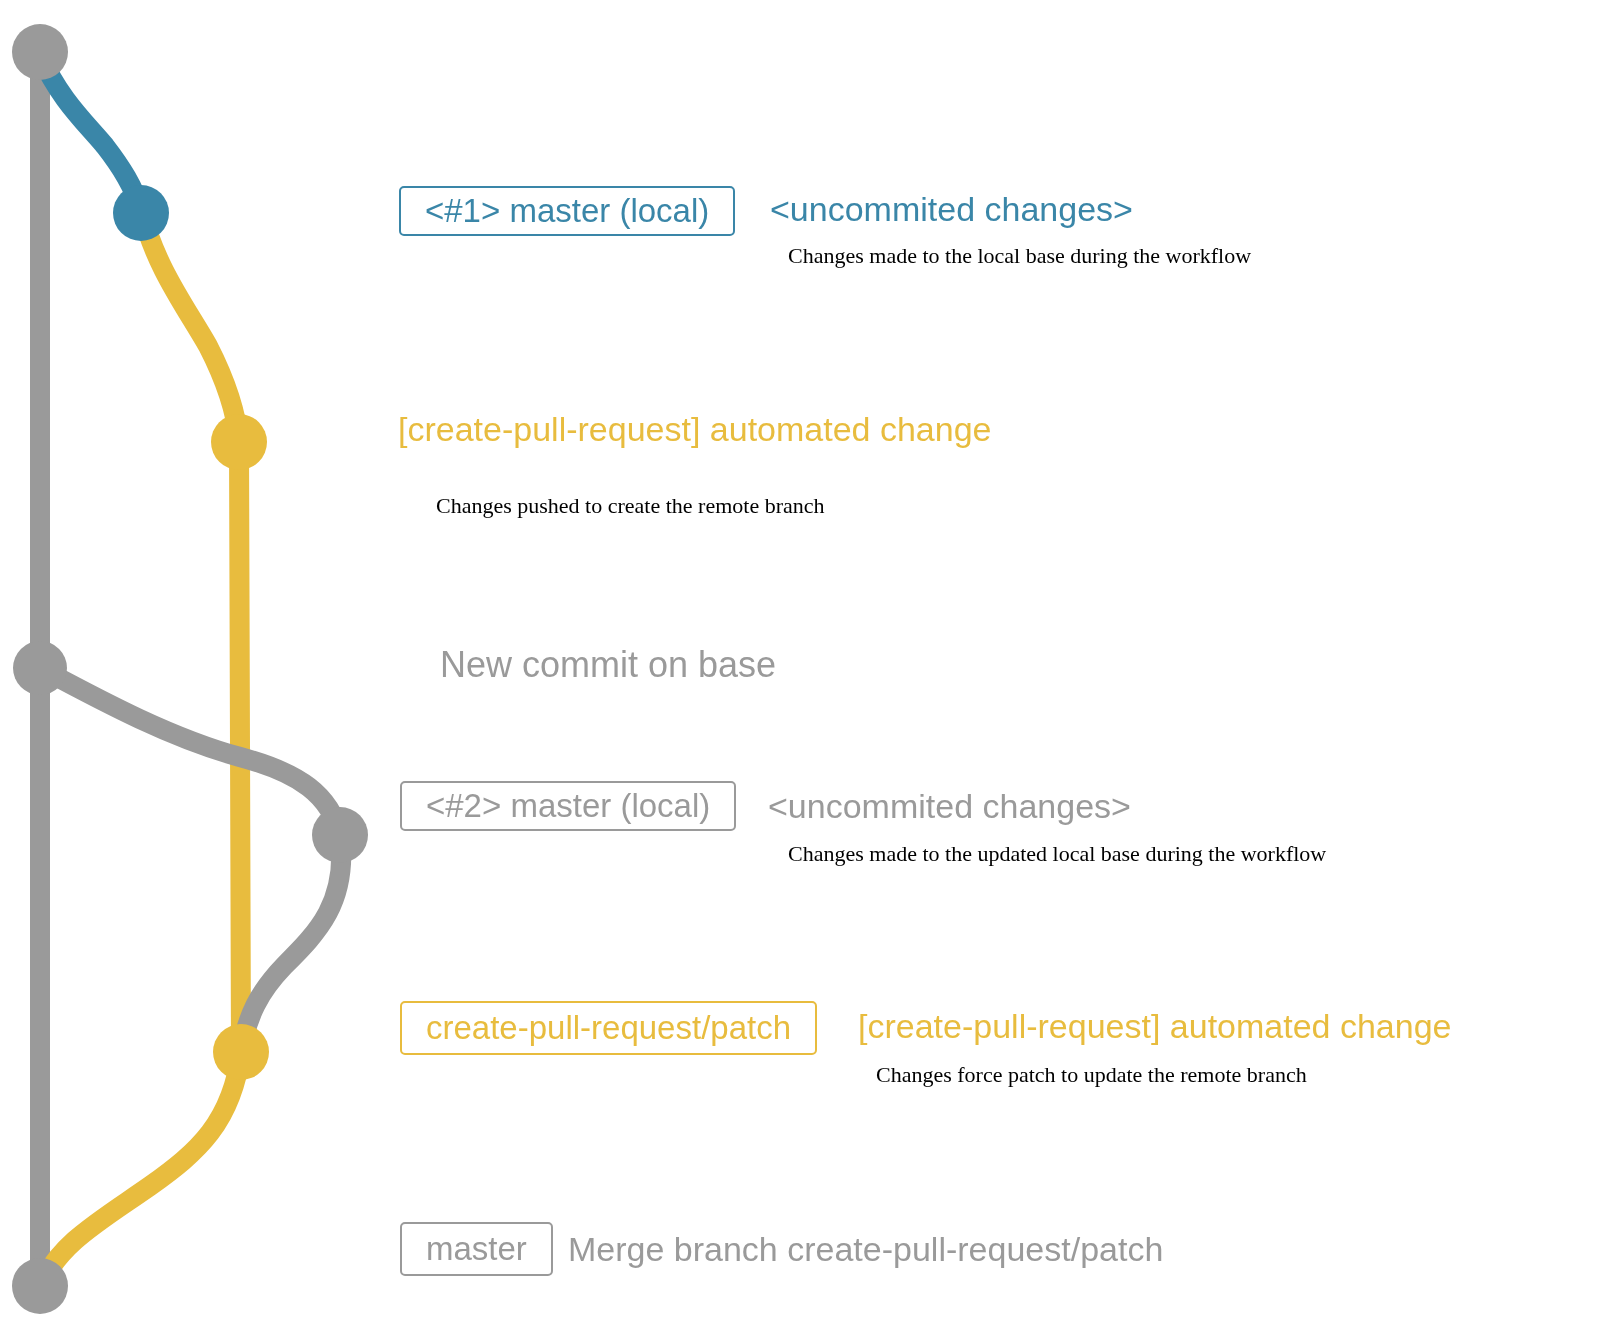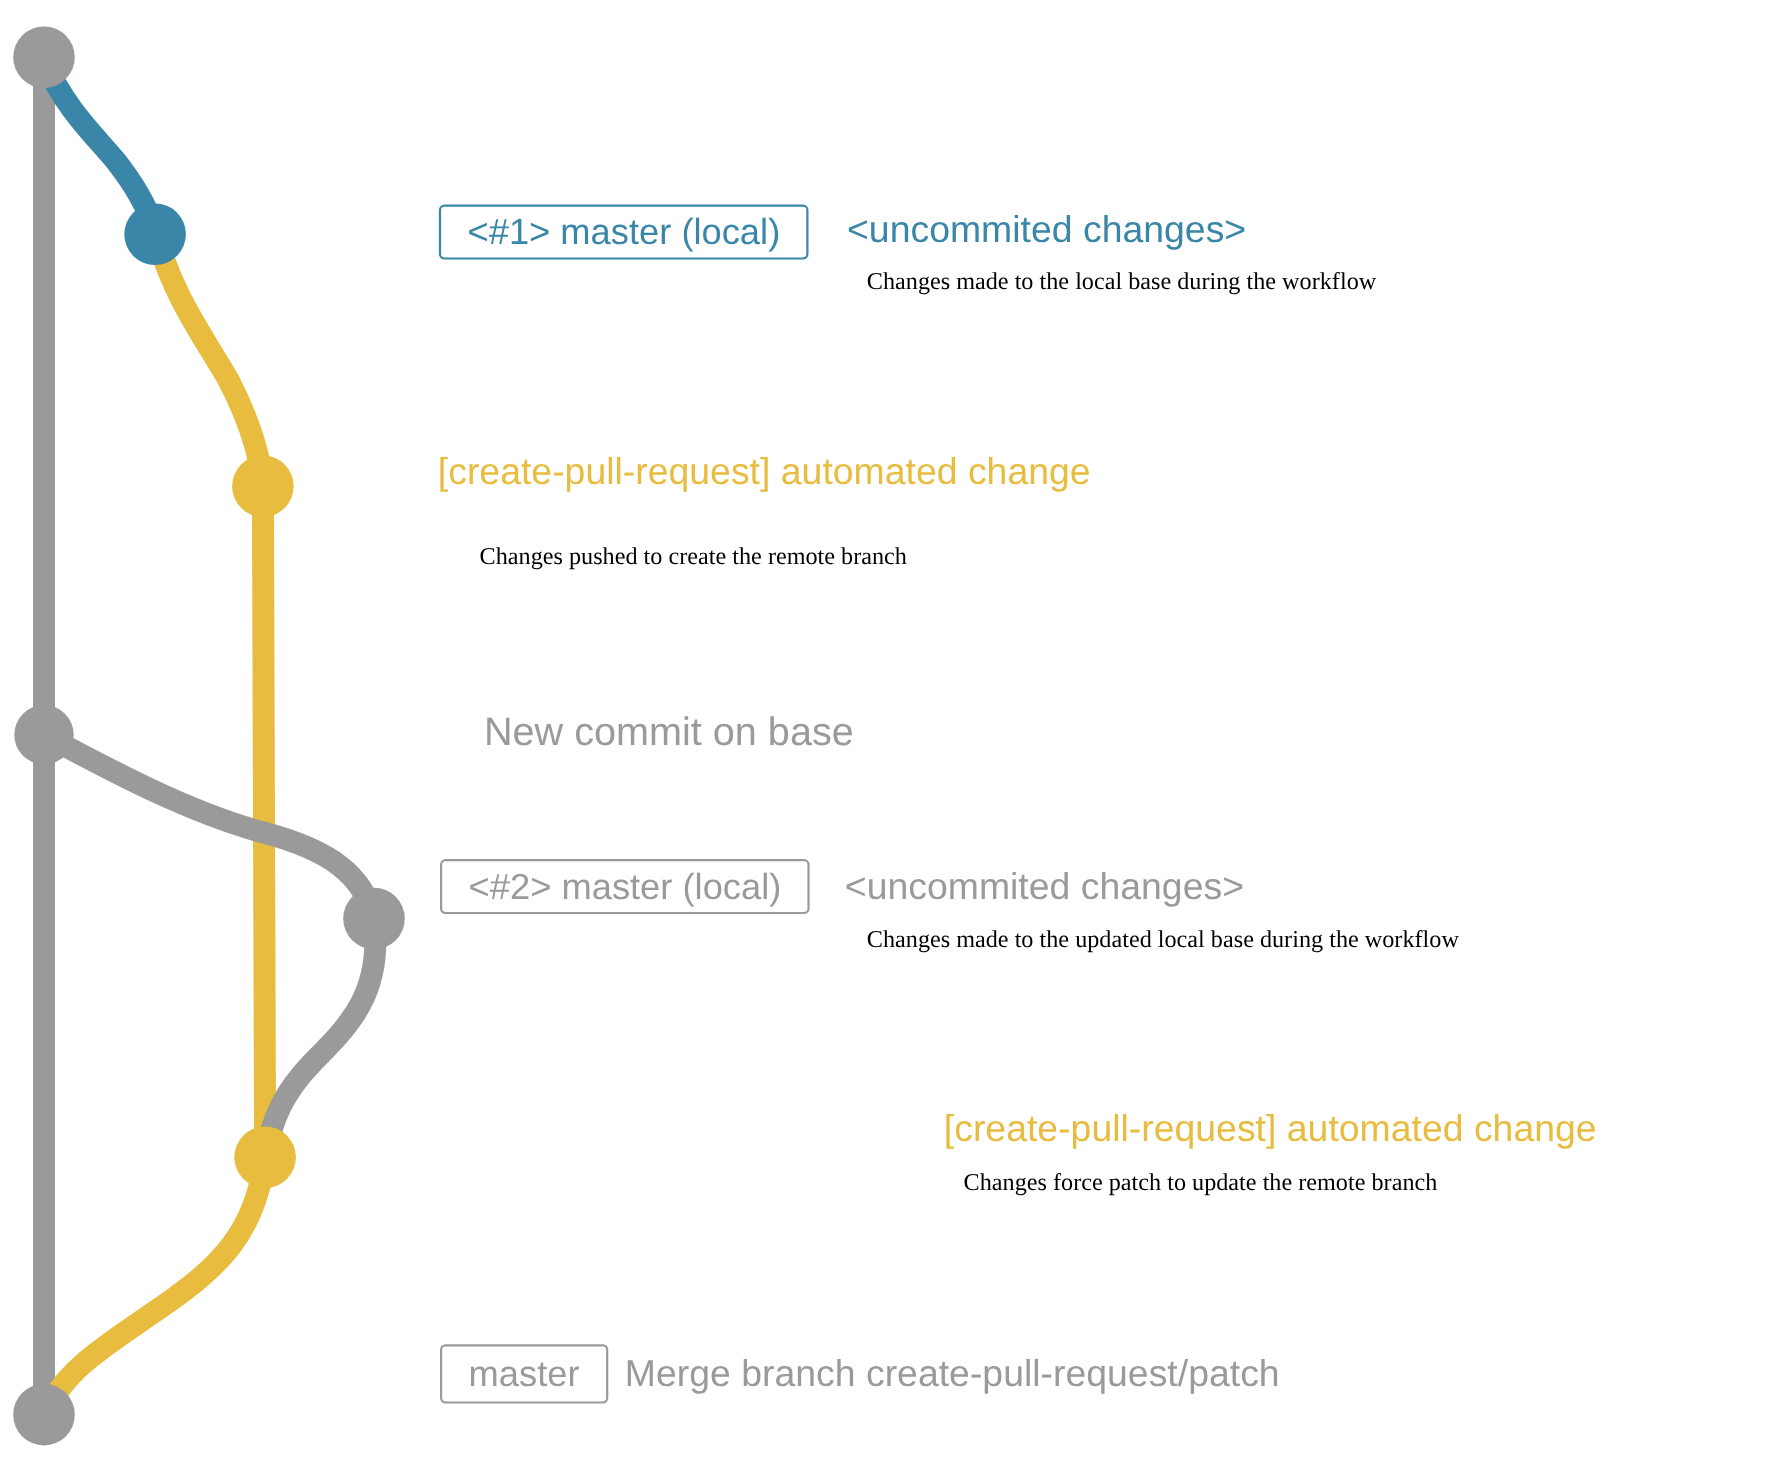--- a/index.html
+++ b/index.html
@@ -106,19 +106,20 @@
 
   <div class="abs note yellow" style="left:398px; top:410px;">[create-pull-request] automated change</div>
   <div class="abs caption" style="left:436px; top:460px;margin-top:28px;">Changes pushed to create the remote branch</div>
 
   <div class="abs label-lg" style="left:398px; top:644px;margin-left:42px;">New commit on base</div>
 
   <div class="abs badge gray" style="left:400px; top:781px;">&lt;#2&gt; master (local)</div>
   <div class="abs note gray" style="left:768px; top:787px;">&lt;uncommited changes&gt;</div>
   <div class="abs caption" style="left:788px; top:836px;">Changes made to the updated local base during the workflow</div>
 
+  <div class="abs badge yellow" style="left:400px; top:1001px; height:54px;">create-pull-request/patch</div>
   <div class="abs note yellow" style="left:858px; top:1007px;">[create-pull-request] automated change</div>
   <div class="abs caption" style="left:876px; top:1057px;">Changes force patch to update the remote branch</div>
 
   <div class="abs badge gray" style="left:400px; top:1222px; height:54px;">master</div>
   <div class="abs note gray" style="left:568px; top:1230px;">Merge branch create-pull-request/patch</div>
 
 </div>
 
 </body></html>

